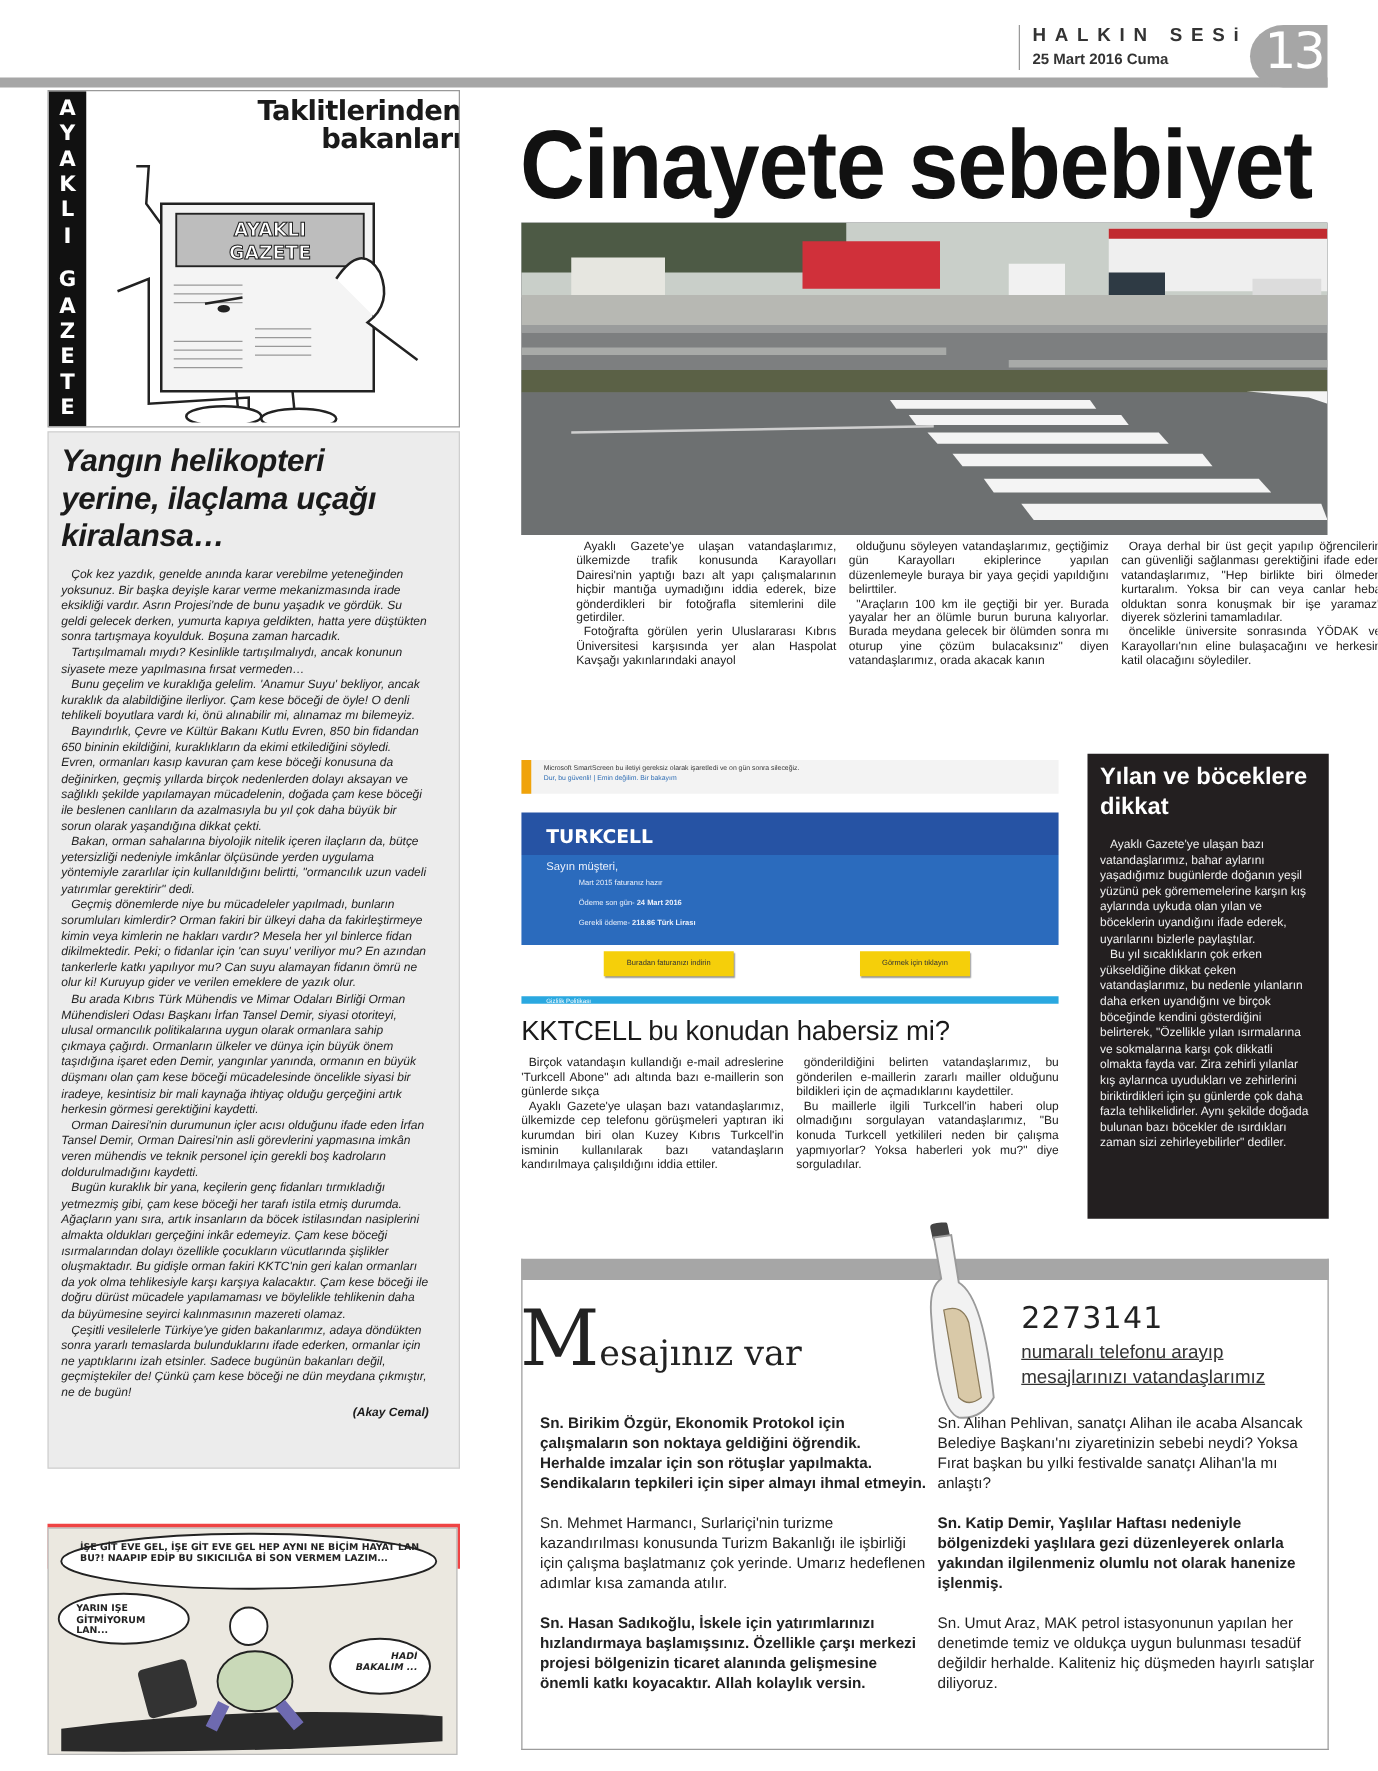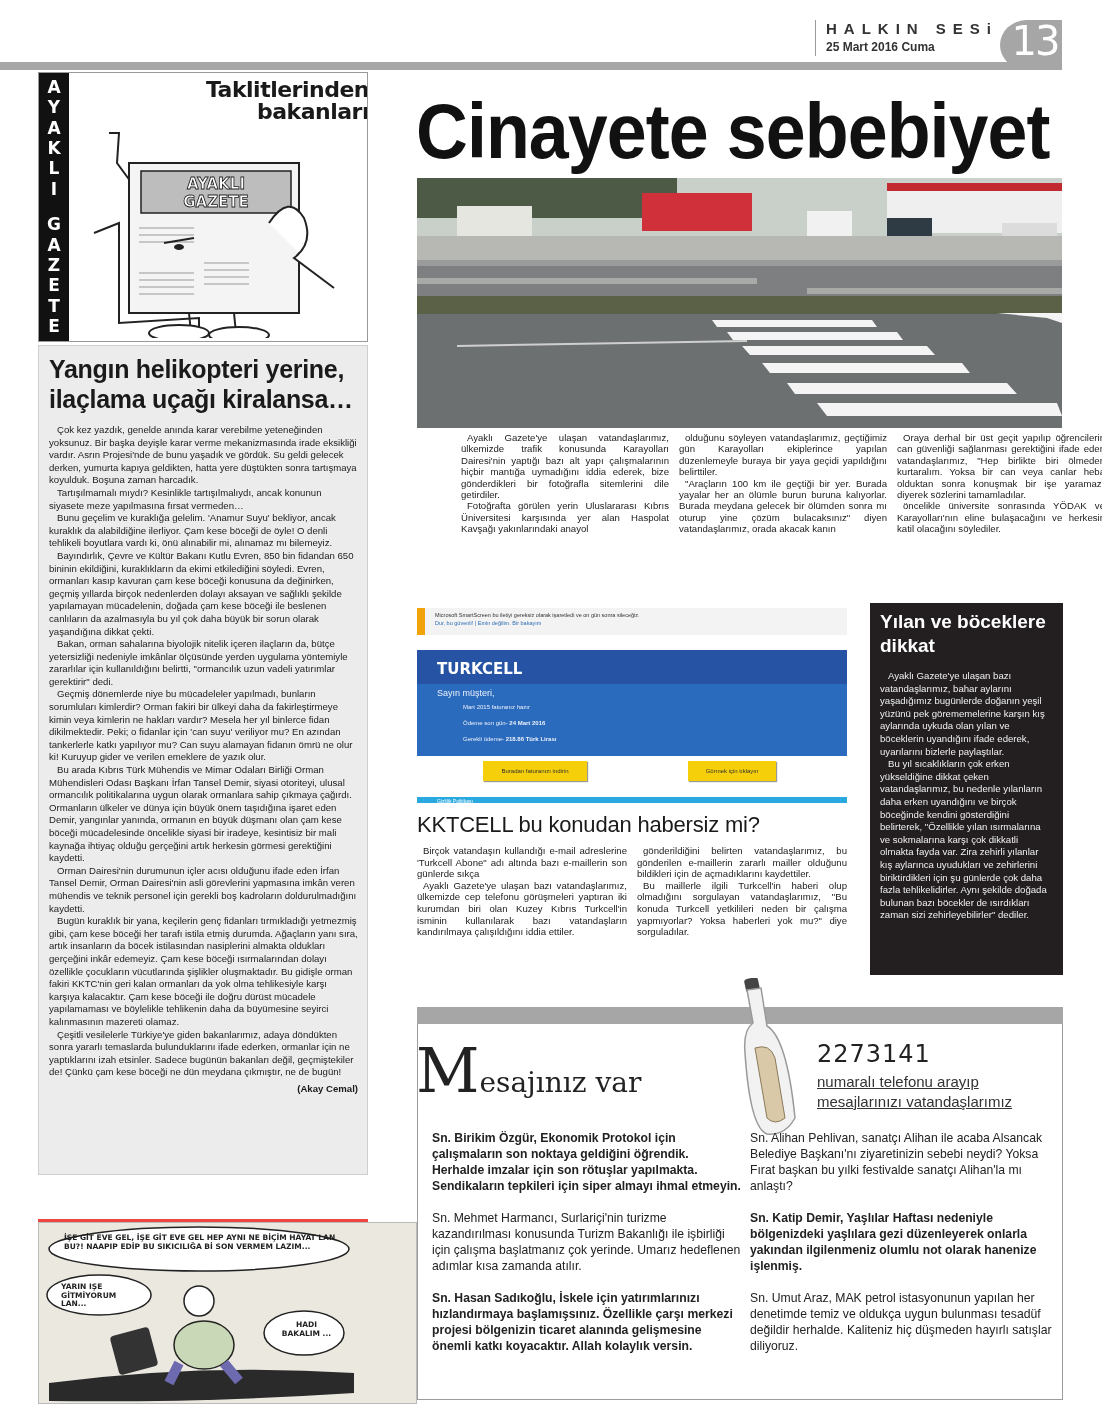--- a/index.html
+++ b/index.html
@@ -16,27 +16,27 @@
 
   
   .brand-box { position: absolute; left: 38px; top: 72px; width: 330px; height: 270px; border: 1px solid #999; background: #fff; overflow: hidden; }
   .vertical-brand { position: absolute; left: 0; top: 0; width: 30px; height: 268px; background: #111; display: flex; flex-direction: column; align-items: center; justify-content: space-between; padding: 6px 0; }
   .vertical-brand span { color: #fff; font-weight: 900; font-size: 17px; line-height: 1; font-family: "DejaVu Sans", sans-serif; }
   .vertical-brand .gap { height: 12px; }
   .brand-slogan { position: absolute; left: 90px; top: 6px; width: 240px; text-align: right; font-size: 22px; font-weight: 900; line-height: 22px; font-family: "DejaVu Sans", sans-serif; letter-spacing: -0.5px; }
   .brand-art { position: absolute; left: 40px; top: 50px; width: 290px; height: 215px; }
 
   
-  .opinion { position: absolute; left: 38px; top: 345px; width: 330px; height: 830px; background: #ececec; border: 1px solid #cfcfcf; padding: 8px 9px 0 10px; }
+  .opinion { position: absolute; left: 38px; top: 345px; width: 330px; height: 830px; background: #ececec; border: 1px solid #cfcfcf; padding: 8px 24px 0 10px; font-style: italic; }
   .opinion h2 { font-size: 25px; line-height: 30px; font-weight: bold; color: #1a1a1a; letter-spacing: -0.3px; margin-bottom: 10px; }
   .opinion p { font-size: 9.6px; line-height: 12.6px; text-indent: 8px; color: #222; }
   .opinion .byline { text-align: right; font-weight: bold; font-size: 9.6px; margin-top: 4px; }
 
   .cartoon-header { position: absolute; left: 38px; top: 1219px; width: 330px; height: 36px; background: #ef4444; color: #fff; text-align: center; font-size: 21px; font-weight: bold; line-height: 36px; }
-  .cartoon { position: absolute; left: 38px; top: 1222px; width: 379px; height: 182px; background: #ebe8e0; border: 1px solid #bbb; overflow: hidden; }
+  .cartoon { position: absolute; left: 38px; top: 1222px; width: 328px; height: 182px; background: #ebe8e0; border: 1px solid #bbb; overflow: hidden; }
 
   
   .headline { position: absolute; left: 416px; top: 86px; width: 648px; height: 90px; font-size: 78px; line-height: 90px; font-weight: bold; font-family: "Liberation Sans", sans-serif; transform: scaleX(0.92); transform-origin: left top; letter-spacing: -1px; color: #111; white-space: nowrap; }
   .lead-photo { position: absolute; left: 417px; top: 178px; width: 645px; height: 250px; overflow: hidden; background: #7d7f80; }
   .lead-cols { position: absolute; left: 417px; top: 432px; width: 645px; display: flex; gap: 10px; margin-left: 44px; }
   .lead-cols .col { width: 208px; font-size: 9.6px; line-height: 11.4px; text-align: justify; color: #222; }
   .lead-cols p { text-indent: 6px; }
 
   
   .email-shot { position: absolute; left: 417px; top: 603px; width: 430px; height: 200px; background: #fff; overflow: hidden; }
@@ -154,21 +154,21 @@
     <ellipse cx="160" cy="26" rx="150" ry="22" fill="#fff" stroke="#222" stroke-width="1.5"></ellipse>
     <foreignObject x="25" y="10" width="280" height="34">
       <div xmlns="http://www.w3.org/1999/xhtml" style="font-family:'DejaVu Sans',sans-serif;font-size:7.5px;line-height:9px;font-weight:bold;color:#222;">İŞE GİT EVE GEL, İŞE GİT EVE GEL HEP AYNI NE BİÇİM HAYAT LAN BU?! NAAPIP EDİP BU SIKICILIĞA Bİ SON VERMEM LAZIM...</div>
     </foreignObject>
     <ellipse cx="60" cy="72" rx="52" ry="20" fill="#fff" stroke="#222" stroke-width="1.5"></ellipse>
     <foreignObject x="22" y="60" width="80" height="30">
       <div xmlns="http://www.w3.org/1999/xhtml" style="font-family:'DejaVu Sans',sans-serif;font-size:7.5px;line-height:8.5px;font-weight:bold;color:#222;">YARIN İŞE GİTMİYORUM LAN...</div>
     </foreignObject>
     <ellipse cx="265" cy="110" rx="40" ry="22" fill="#fff" stroke="#222" stroke-width="1.5"></ellipse>
     <foreignObject x="240" y="98" width="55" height="30">
-      <div xmlns="http://www.w3.org/1999/xhtml" style="font-family:'DejaVu Sans',sans-serif;font-size:7.5px;line-height:8.5px;font-weight:bold;color:#222;text-align:center;">HADİ BAKALIM ...</div>
+      <div xmlns="http://www.w3.org/1999/xhtml" style="font-family:'DejaVu Sans',sans-serif;font-size:7.5px;line-height:8.5px;font-weight:bold;color:#222;text-align:right;font-style:italic;">HADİ BAKALIM ...</div>
     </foreignObject>
     <path d="M10 160 Q160 140 315 150 L315 170 Q160 180 10 178 Z" fill="#2a2a2a"></path>
     <rect x="75" y="108" width="40" height="40" rx="4" fill="#333" transform="rotate(-15 95 128)"></rect>
     <ellipse cx="165" cy="122" rx="30" ry="24" fill="#c9d9b8" stroke="#222" stroke-width="1.5"></ellipse>
     <circle cx="160" cy="78" r="15" fill="#fff" stroke="#222" stroke-width="1.5"></circle>
     <path d="M140 140 L130 160 M185 140 L200 158" stroke="#6e6ab0" stroke-width="10"></path>
   </svg>
 </div>
 
 <div class="headline">Cinayete sebebiyet</div>

